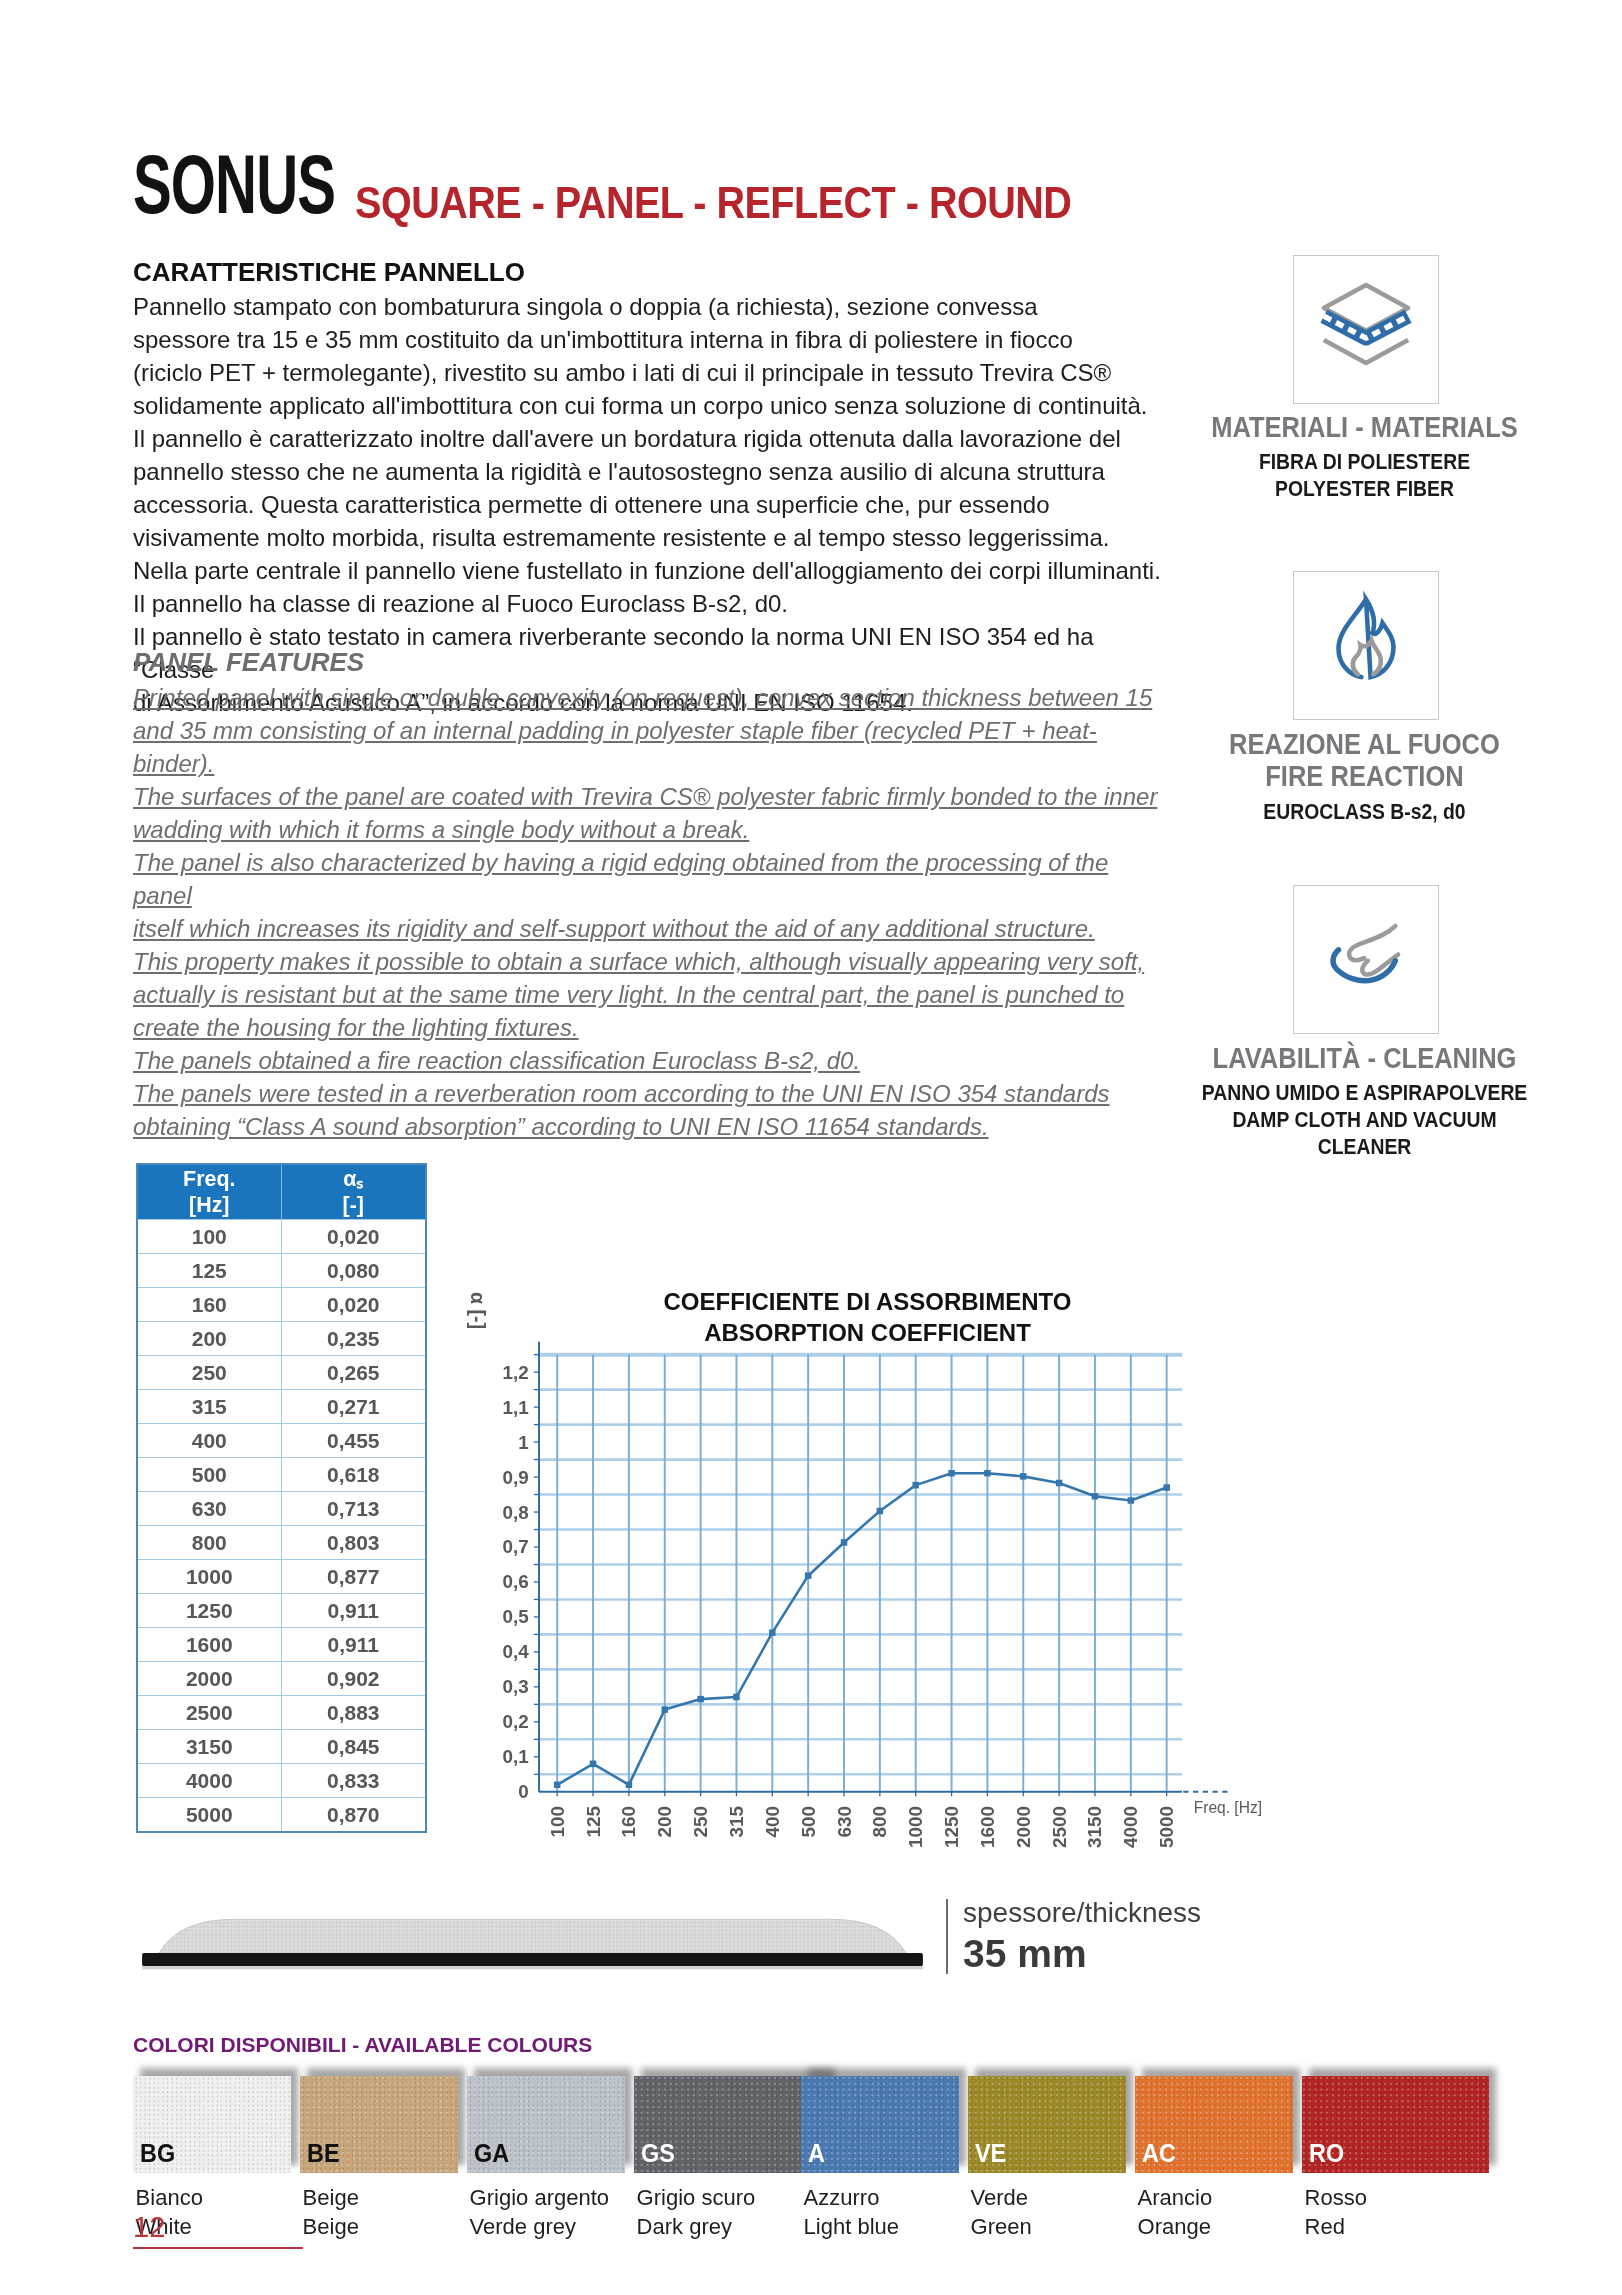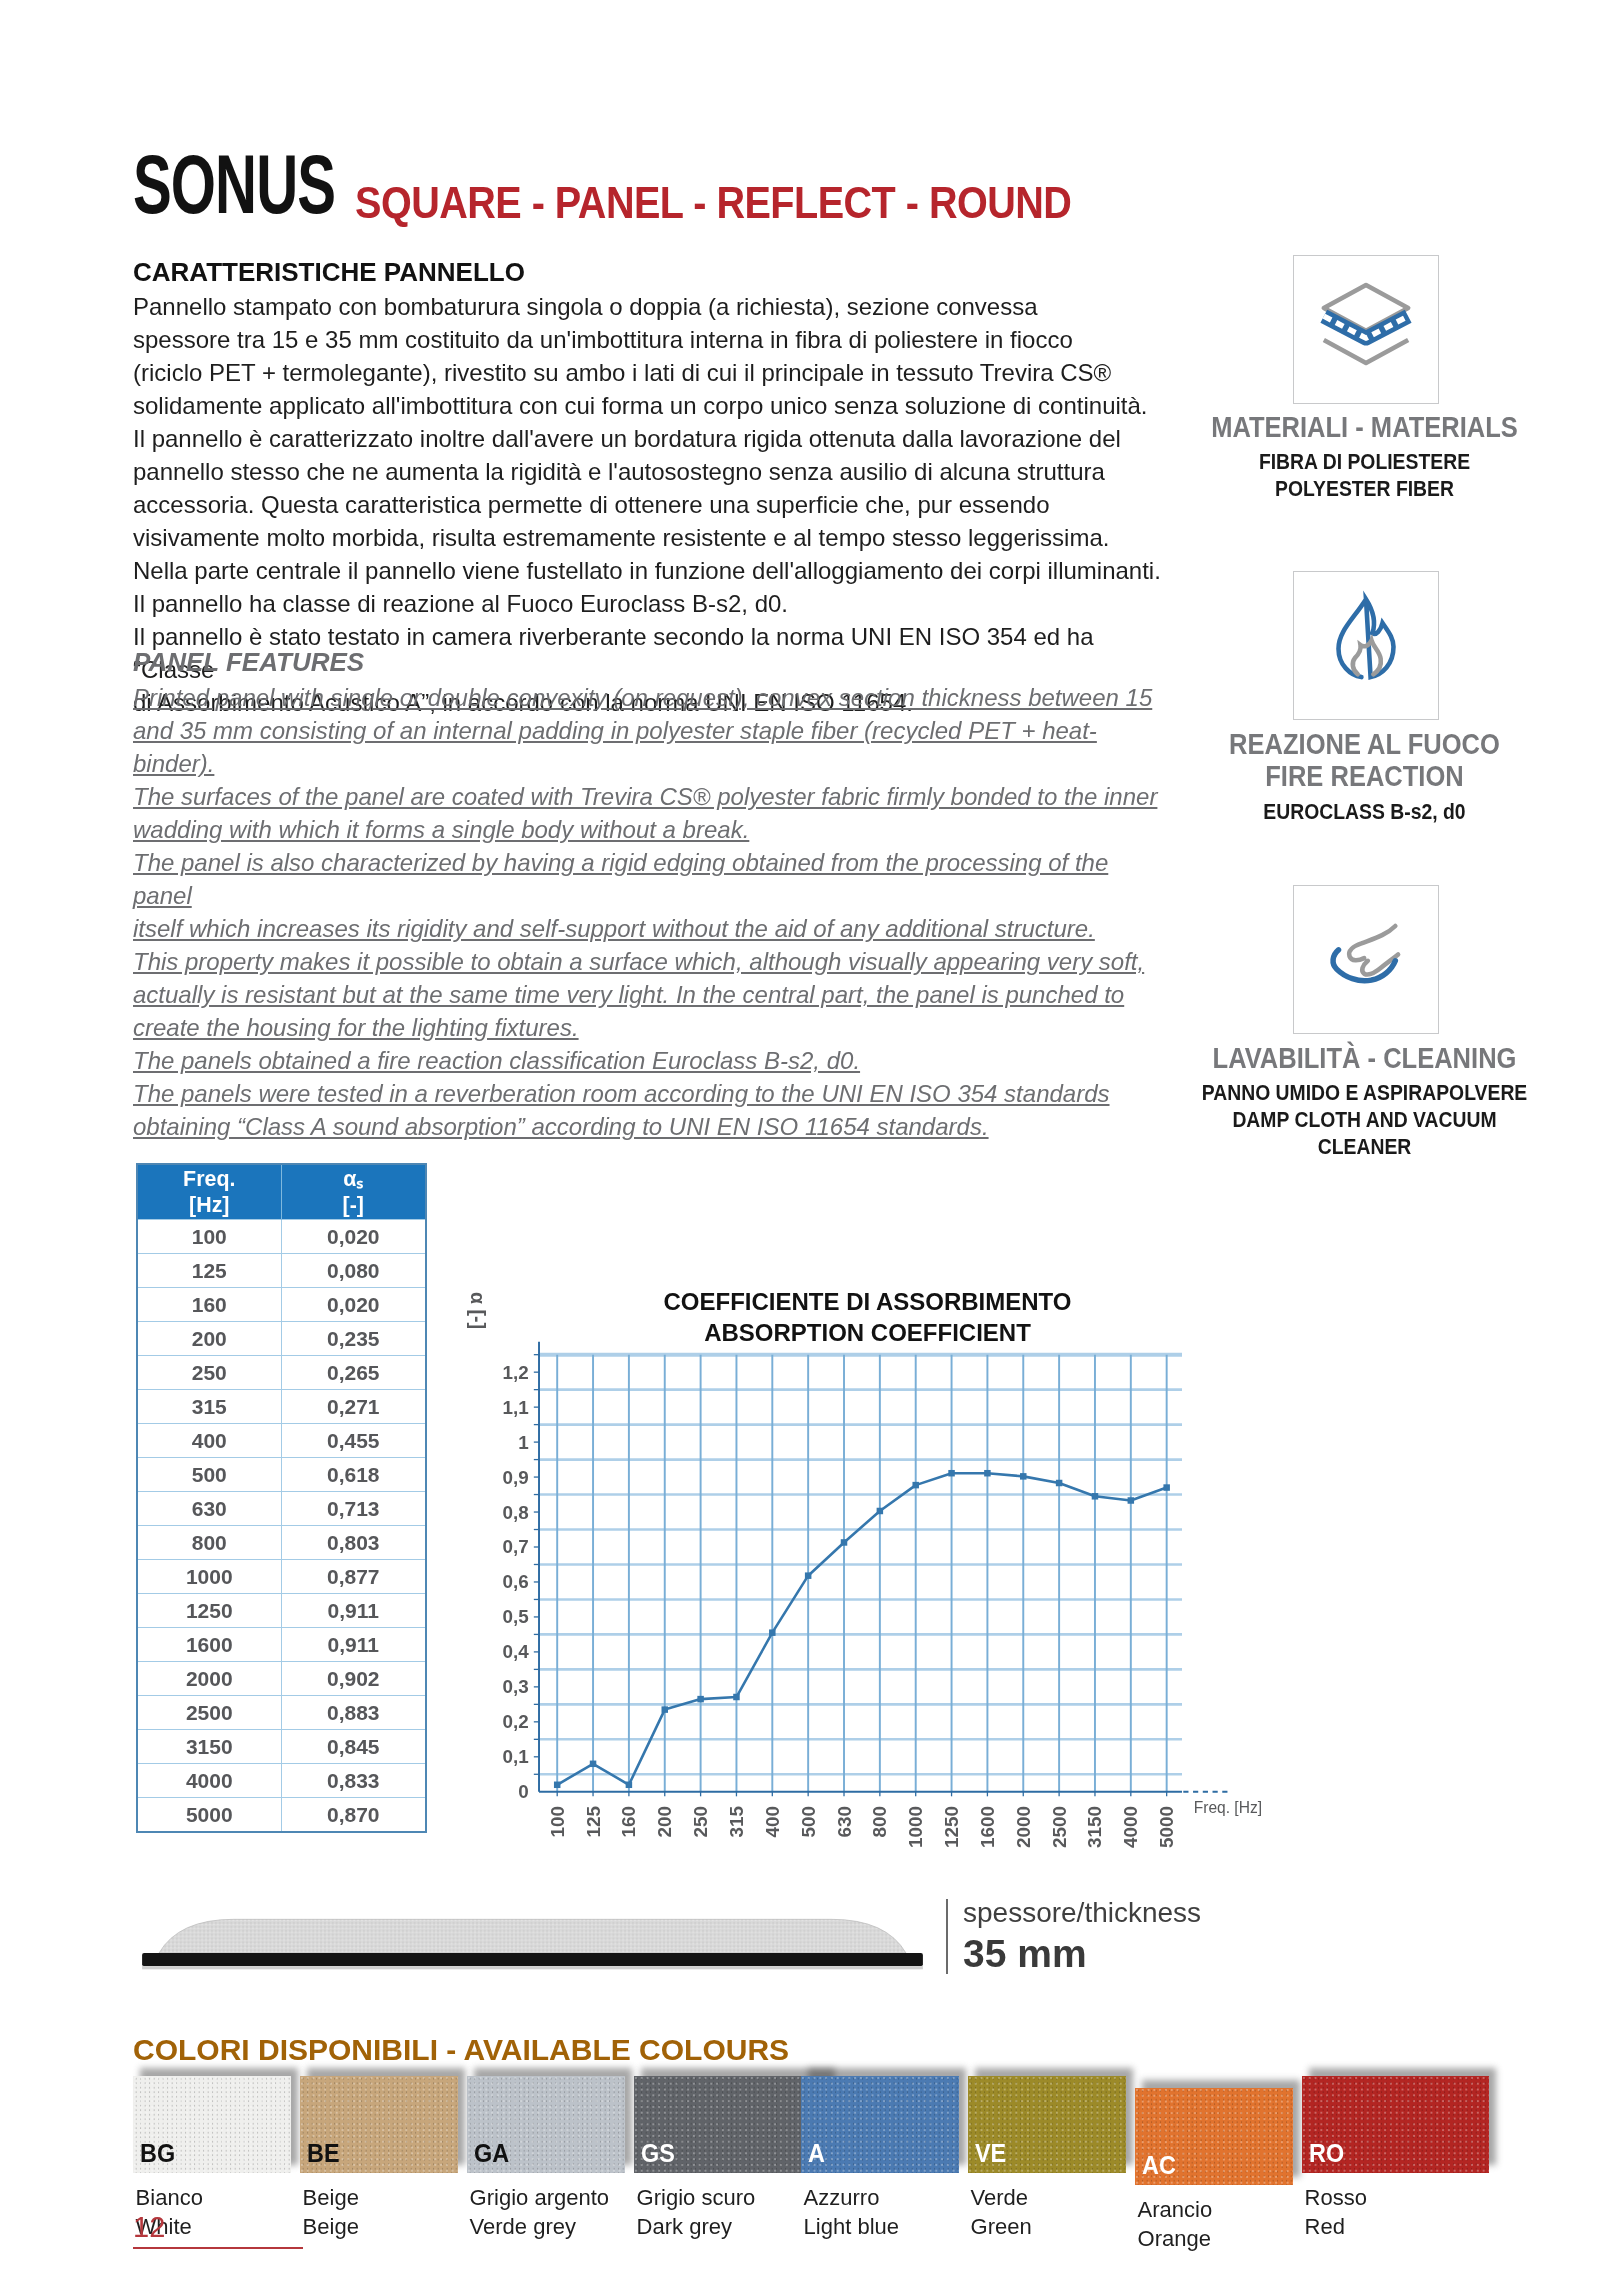--- a/index.html
+++ b/index.html
@@ -41,21 +41,21 @@
   #chart-ylabel{left:489px;top:1292px;font-size:19.5px;color:#58595b;font-weight:700;
                 transform:rotate(90deg);transform-origin:left top;white-space:nowrap;}
   #chart-svg-wrap{left:448px;top:1267px;width:838px;height:617px;}
   svg text{font-family:"Liberation Sans",sans-serif;}
   
   #xsection{left:133px;top:1914px;width:799px;height:60px;}
   #thick-line{left:946px;top:1899px;width:1.9px;height:75px;background:#6b6b6b;}
   #thick-label{left:963px;top:1896px;font-size:28px;color:#3f3f3f;line-height:34px;}
   #thick-value{left:963px;top:1932px;font-size:39px;color:#3a3a3a;font-weight:700;line-height:43px;}
   
-  #colours-head{left:133px;top:2033px;font-size:30px;font-weight:700;color:#a16207;}
+  #colours-head{left:133px;top:2033px;font-size:21px;font-weight:700;color:#701a75;}
   #swatch-row{left:133px;top:2076px;width:1360px;height:221px;}
   .swatch{position:absolute;top:0;width:158px;height:97px;
           box-shadow:6.5px -7.8px 6.5px rgba(60,60,60,0.45);}
   .swatch-tex{position:absolute;inset:0;
      background-image:radial-gradient(circle at 30% 30%, rgba(255,255,255,0.30) 1px, transparent 1px),
                       radial-gradient(circle at 70% 60%, rgba(0,0,0,0.22) 1px, transparent 1px);
      background-size:5.8px 5.8px,4.5px 4.5px;}
   .swatch-code{position:absolute;left:6.5px;bottom:3.9px;font-size:26px;font-weight:700;
                transform:scaleX(0.9);transform-origin:left bottom;}
   .swatch-names{position:absolute;top:107px;left:2.6px;width:162px;font-size:22px;line-height:29px;
@@ -411,21 +411,21 @@
         <span class="swatch-code" style="color: rgb(255, 255, 255);">A</span>
         <div class="swatch-names">Azzurro
 Light blue</div>
       </div>
       <div class="swatch" style="left: 835px; background: rgb(156, 138, 40);">
         <div class="swatch-tex"></div>
         <span class="swatch-code" style="color: rgb(255, 255, 255);">VE</span>
         <div class="swatch-names">Verde
 Green</div>
       </div>
-      <div class="swatch" style="left: 1002px; background: rgb(225, 115, 46); margin-top: 12px;">
+      <div class="swatch" style="left: 1002px; background: rgb(225, 115, 46);">
         <div class="swatch-tex"></div>
         <span class="swatch-code" style="color: rgb(255, 255, 255);">AC</span>
         <div class="swatch-names">Arancio
 Orange</div>
       </div>
       <div class="swatch" style="left: 1169px; background: rgb(179, 37, 34); padding-left: 29px;">
         <div class="swatch-tex"></div>
         <span class="swatch-code" style="color: rgb(255, 255, 255);">RO</span>
         <div class="swatch-names">Rosso
 Red</div>

